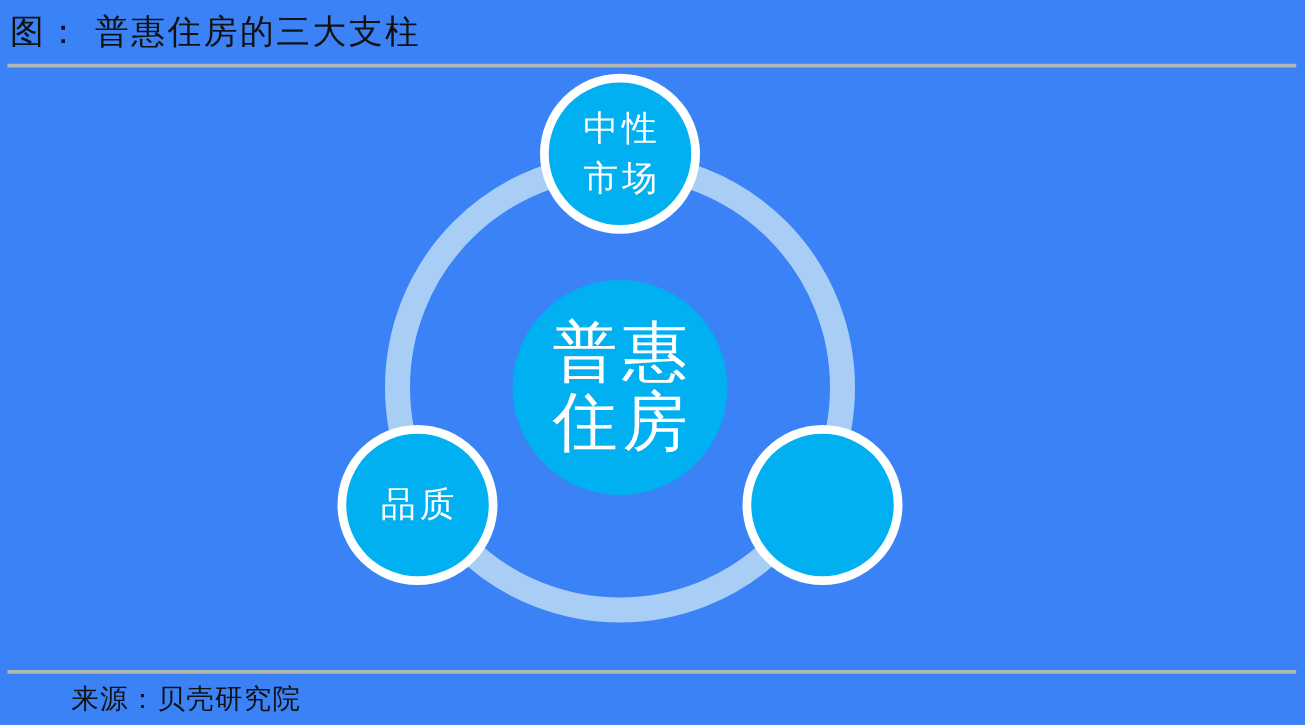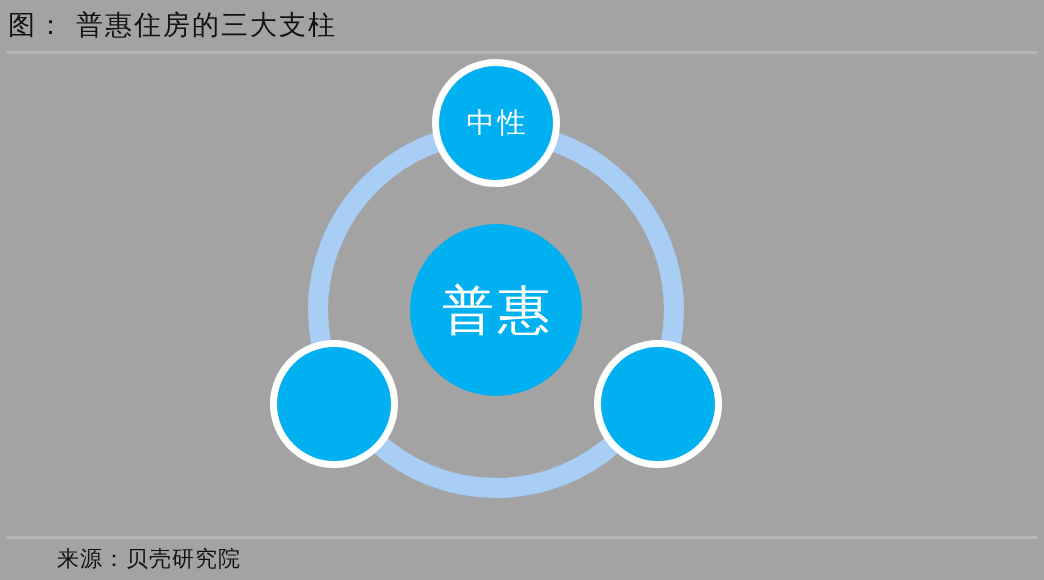--- a/index.html
+++ b/index.html
@@ -5,21 +5,21 @@
   html, body {
     margin: 0;
     padding: 0;
     background: #ffffff;
     font-family: "Liberation Sans", sans-serif;
   }
   .page {
     position: relative;
     width: 1044px;
     height: 580px;
-    background: #a3a3a3;
+    background: #3b82f6;
     overflow: hidden;
   }
 
   
   .title-row {
     position: absolute;
     left: 8px;
     top: 6px;
     font-size: 27px;
     line-height: 38px;
@@ -114,27 +114,30 @@
   </div>
 
   <div class="rule rule-top"></div>
 
   <div class="diagram">
 
     <div class="ring"></div>
 
     <div class="circle center-circle">
       <div class="ln">普惠</div>
+      <div class="ln">住房</div>
     </div>
 
     <div class="circle sat sat-top">
       <div class="ln">中性</div>
+      <div class="ln">市场</div>
     </div>
 
     <div class="circle sat sat-bottom-left">
+      <div class="ln">品质</div>
     </div>
 
     <div class="circle sat sat-bottom-right">
     </div>
 
   </div>
 
   <div class="rule rule-bottom"></div>
 
   <div class="source-row">

